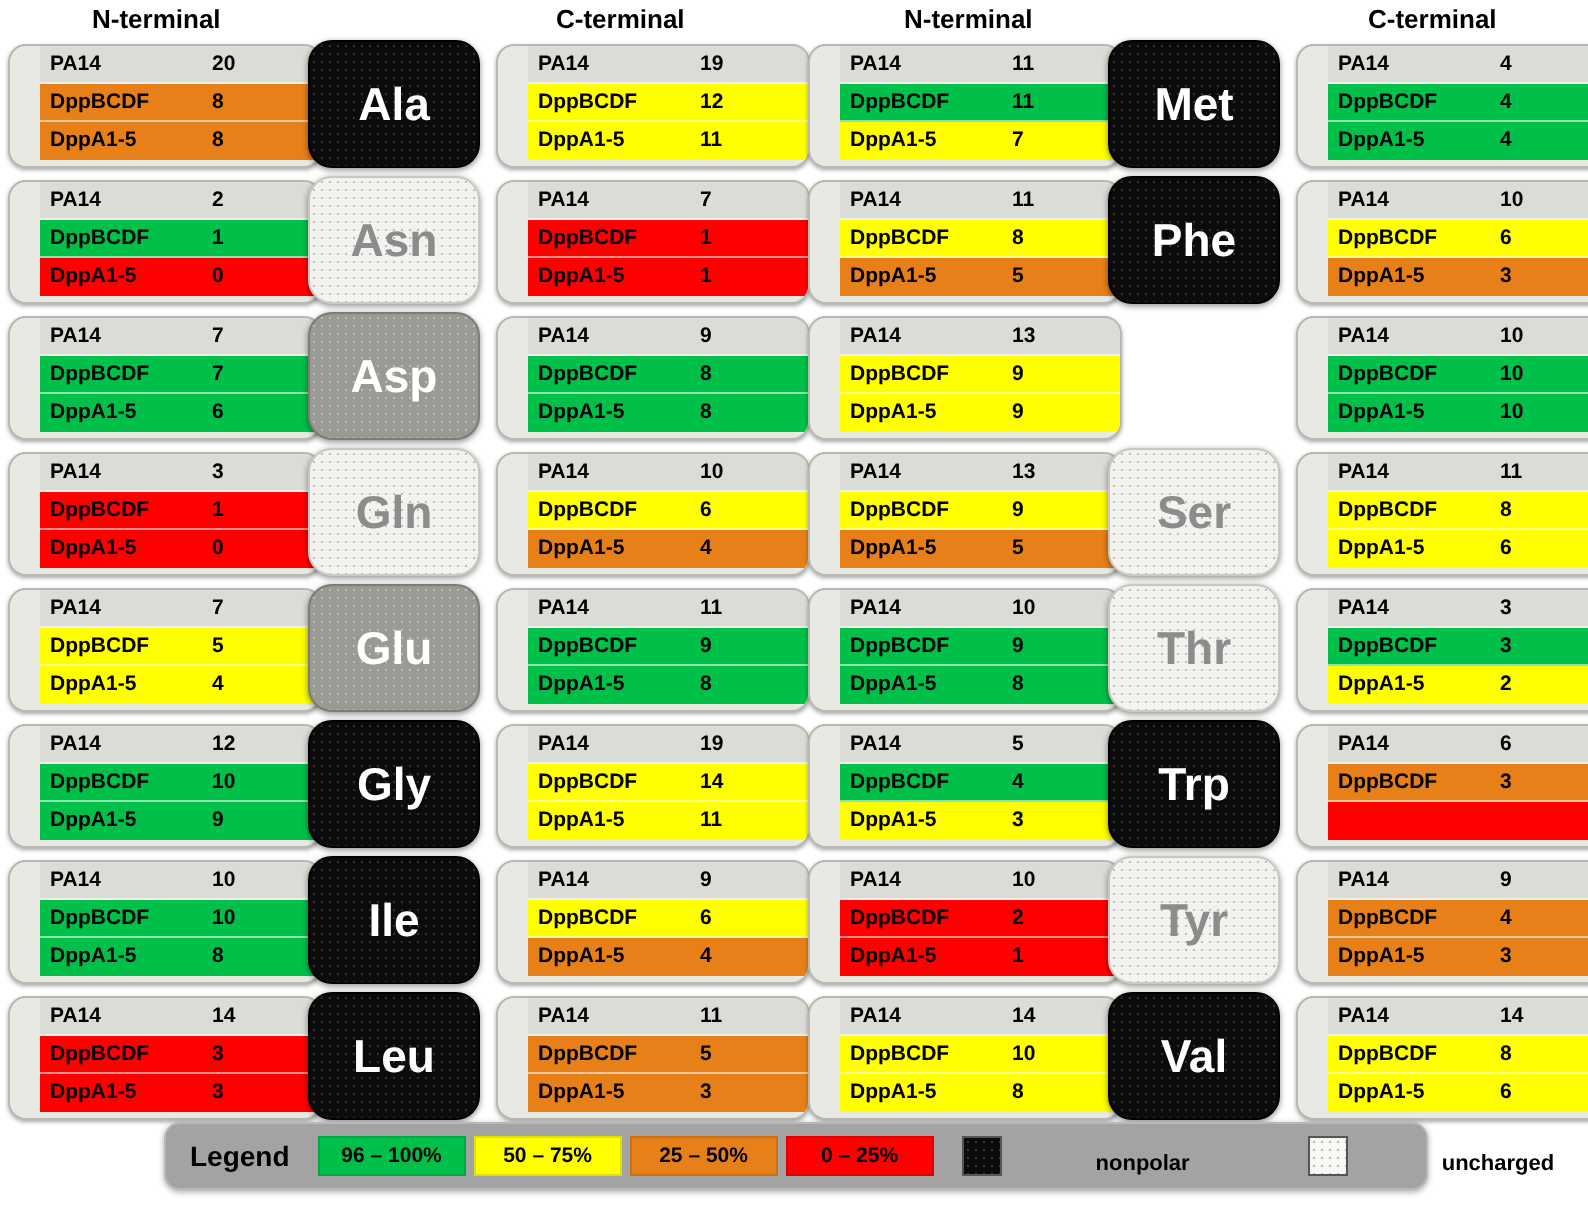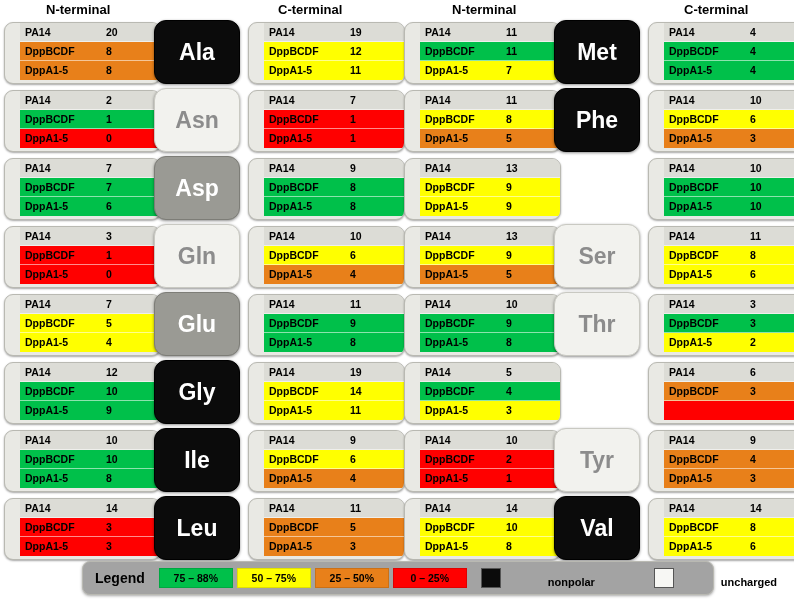--- a/index.html
+++ b/index.html
@@ -565,20 +565,21 @@
             </div>
             <div class="bar f-green">
               <span class="lbl t-black">DppBCDF</span>
               <span class="val t-black">4</span>
             </div>
             <div class="bar f-yellow">
               <span class="lbl t-black">DppA1-5</span>
               <span class="val t-black">3</span>
             </div>
           </div>
+          <div class="aa aa-nonpolar">Trp</div>
           <div class="panel cterm">
             <div class="bar f-grey">
               <span class="lbl t-black">PA14</span>
               <span class="val t-black">6</span>
             </div>
             <div class="bar f-orange">
               <span class="lbl t-black">DppBCDF</span>
               <span class="val t-black">3</span>
             </div>
             <div class="bar f-red">
@@ -648,21 +649,21 @@
               <span class="val t-black">6</span>
             </div>
           </div>
         </div>
       </div>
   </div>
 
   <div class="legend">
     <div class="title">Legend</div>
     <div id="legend-bins" style="display:flex;align-items:center;">
-        <div class="chip f-green t-black">75 – 88%</div>
+        <div class="chip f-green t-black">96 – 100%</div>
         <div class="chip f-yellow t-black">50 – 75%</div>
         <div class="chip f-orange t-black">25 – 50%</div>
         <div class="chip f-red t-black">0 – 25%</div>
       </div>
     <div id="legend-classes" style="display:flex;align-items:flex-end;gap:43px;">
         <div class="swatch sw-nonpolar"></div>
         <div class="key-lbl">nonpolar</div>
         <div class="swatch sw-uncharged"></div>
         <div class="key-lbl">uncharged</div>
         <div class="swatch sw-acidic"></div>

